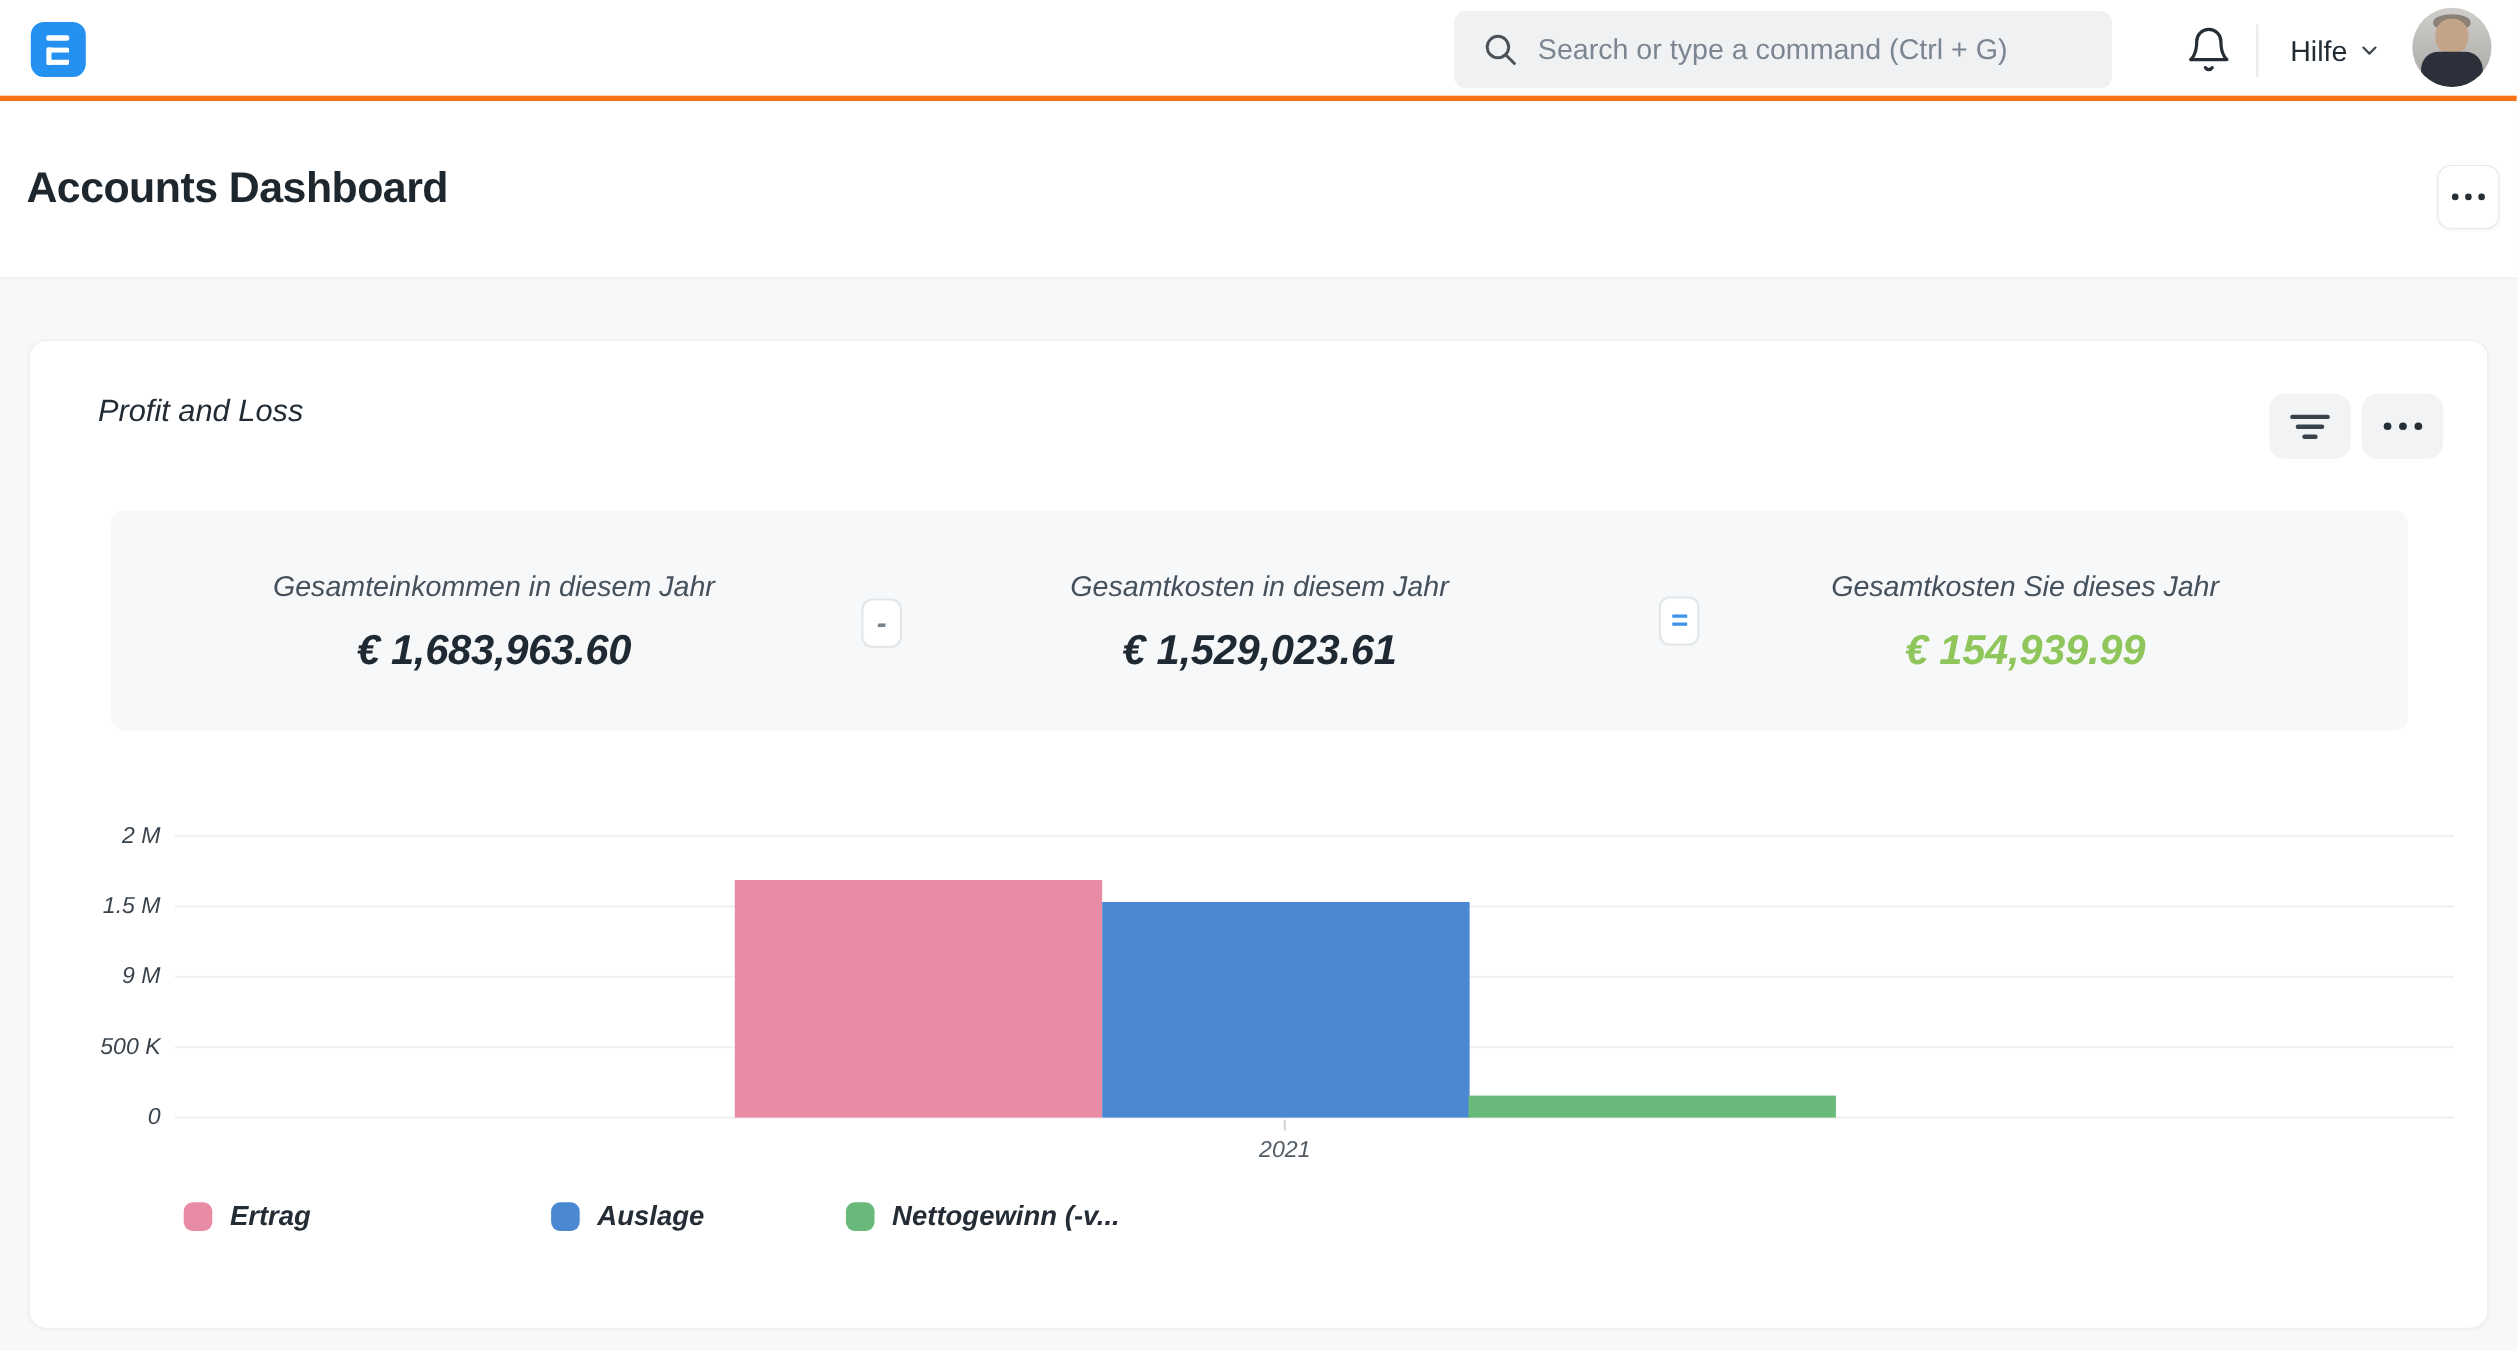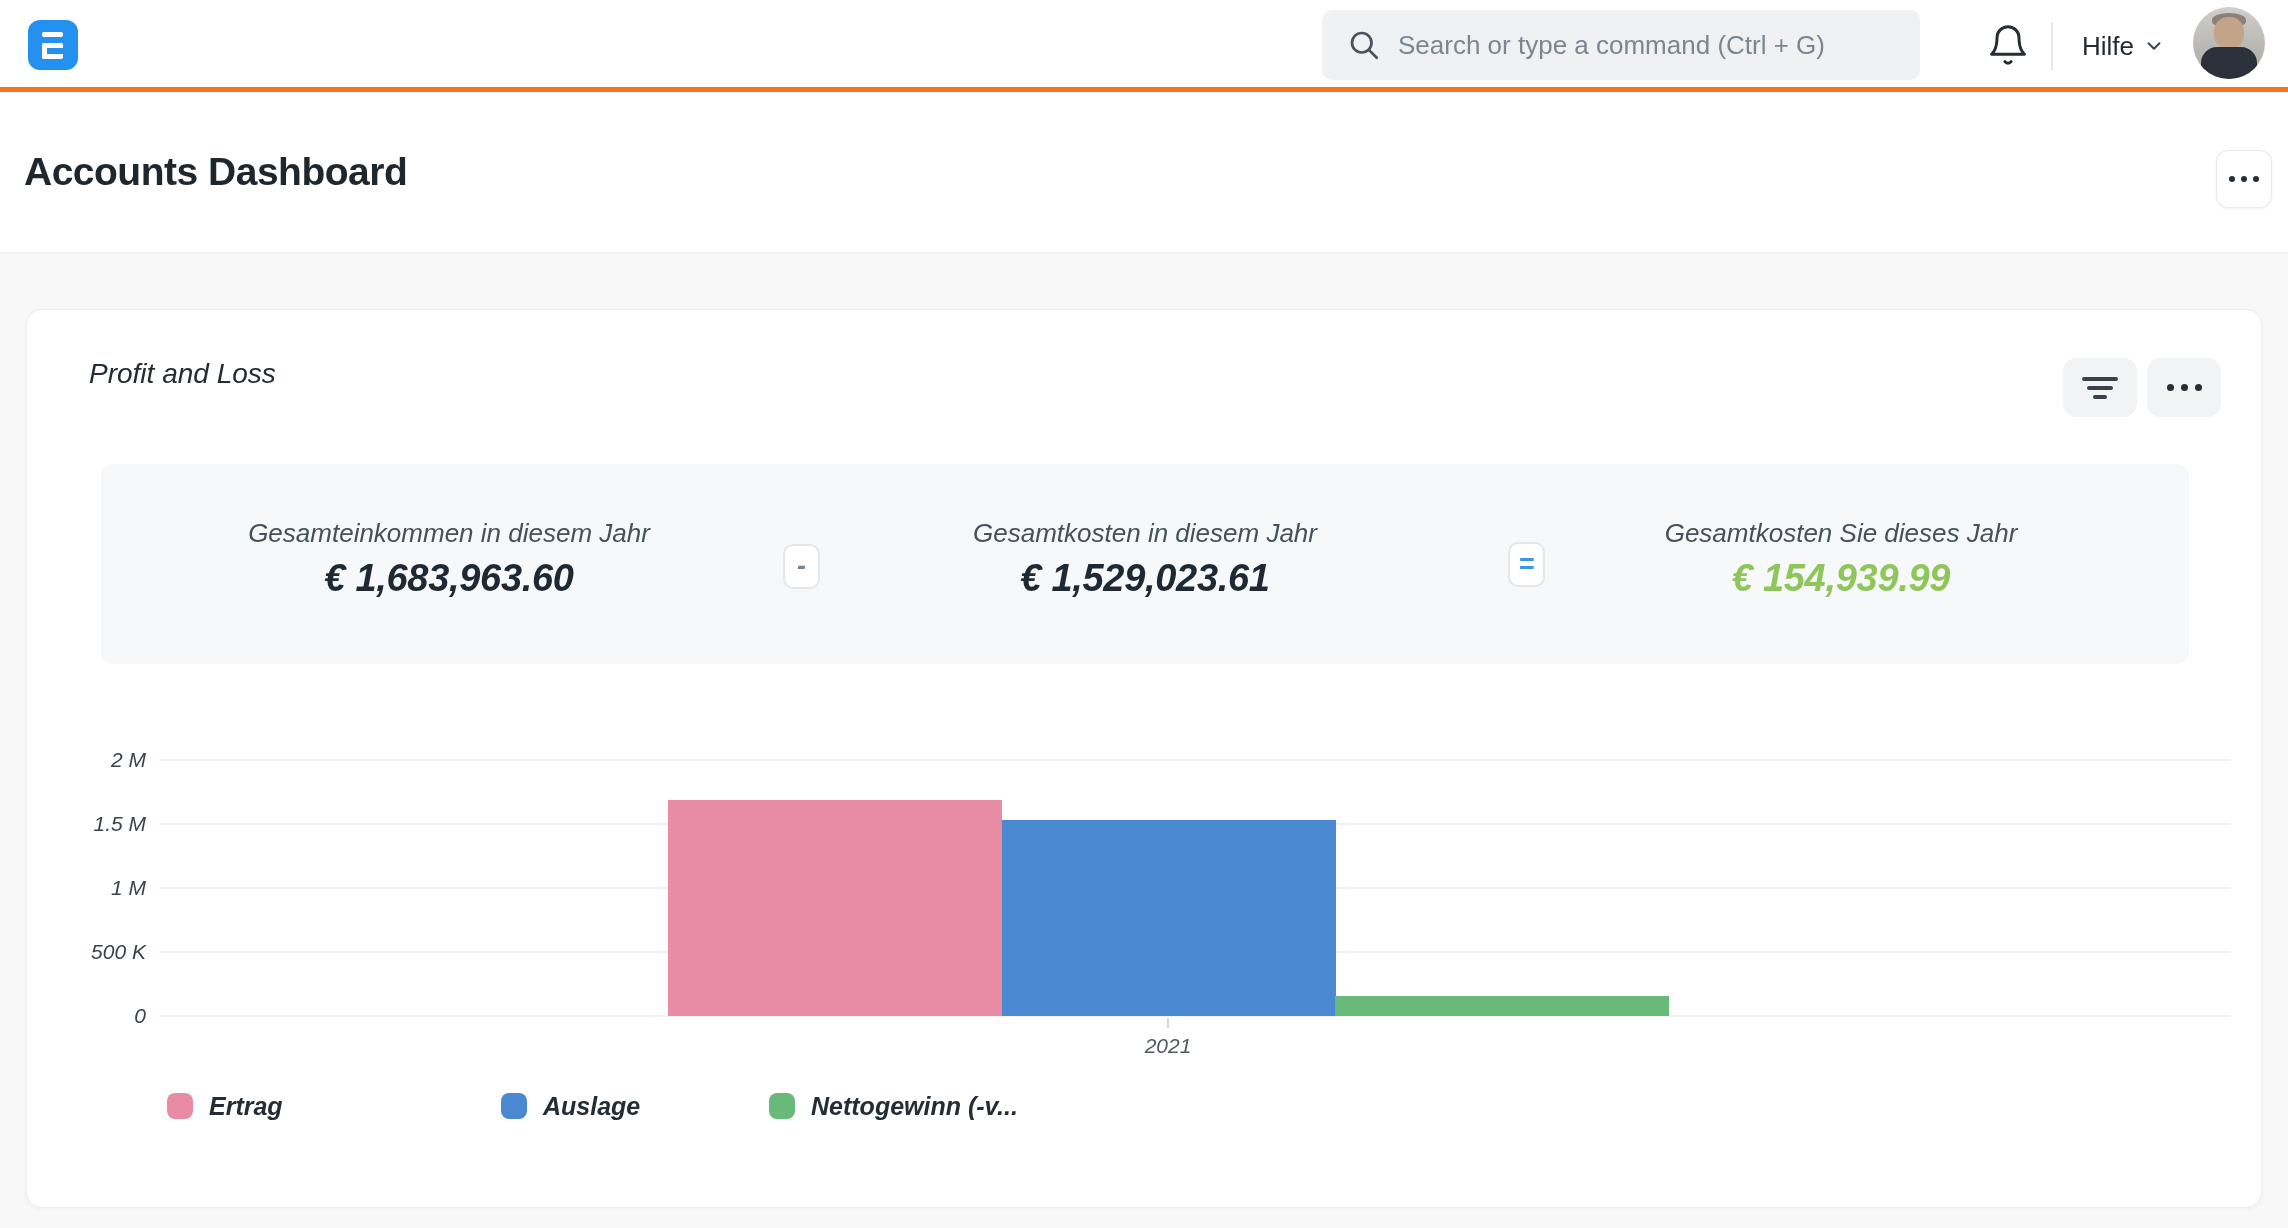--- a/index.html
+++ b/index.html
@@ -51,21 +51,21 @@
   .card-menu-btn { left:2120px; top:48px; gap:7px; }
   .card-menu-btn .dot { width:7px; height:7px; }
   .filter-glyph { display:flex; flex-direction:column; align-items:center; gap:5px; }
   .filter-glyph span { display:block; height:4px; border-radius:2px; background:#39424b; }
   .fl1 { width:36px; } .fl2 { width:26px; } .fl3 { width:14px; }
 
   
   .summary { left:74px; top:154px; width:2088px; height:200px; background:#f7f8f9; border-radius:12px; display:flex; }
   .summary-item { flex:1; text-align:center; padding-top:54px; }
   .summary-label { font-size:26px; color:#44505b; line-height:30px; }
-  .summary-value { font-size:38px; font-weight:bold; color:#1f2933; margin-top:7px; line-height:46px; letter-spacing:-0.3px; }
+  .summary-value { font-size:38px; font-weight:bold; color:#1f2933; margin-top:21px; line-height:46px; letter-spacing:-0.3px; }
   .summary-value.green { color:#8fc65c; }
   .op-badge { width:37px; height:45px; background:#fff; border:2px solid #e3e7ea; border-radius:10px;
               display:flex; align-items:center; justify-content:center; font-size:27px; font-weight:bold; }
   .op-minus { left:682px; top:80px; color:#76828c; }
   .op-equals { left:1407px; top:78px; color:#3f93e9; }
 
   
   .gridline { left:132px; width:2072px; height:2px; background:#f1f1f3; }
   .ytick { left:0; width:119px; height:26px; text-align:right; font-size:21px; color:#3a434c; line-height:26px; }
   .bar {}
@@ -163,21 +163,21 @@
   <div id="gridlines">
       <div class="abs gridline" style="top: 705px;"></div>
       <div class="abs gridline" style="top: 641px;"></div>
       <div class="abs gridline" style="top: 577px;"></div>
       <div class="abs gridline" style="top: 513px;"></div>
       <div class="abs gridline" style="top: 449px;"></div>
     </div>
   <div id="yticks">
       <div class="abs ytick" style="top: 693px;">0</div>
       <div class="abs ytick" style="top: 629px;">500 K</div>
-      <div class="abs ytick" style="top: 565px;">1 M</div>
+      <div class="abs ytick" style="top: 565px;">9 M</div>
       <div class="abs ytick" style="top: 501px;">1.5 M</div>
       <div class="abs ytick" style="top: 437px;">2 M</div>
     </div>
   <div id="bars">
       <div class="abs bar" style="left: 641px; width: 334px; top: 490.453px; height: 215.547px; background: rgb(232, 140, 166);"></div>
       <div class="abs bar" style="left: 975px; width: 334px; top: 510.285px; height: 195.715px; background: rgb(74, 137, 210);"></div>
       <div class="abs bar" style="left: 1308px; width: 334px; top: 686.168px; height: 19.8323px; background: rgb(105, 185, 123);"></div>
     </div>
   <div class="abs xtick"></div>
   <div class="abs xlabel">2021</div>

